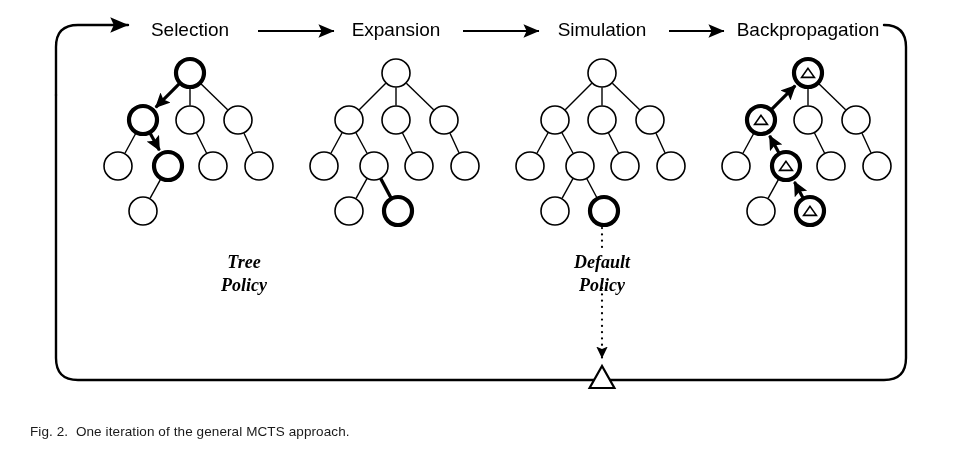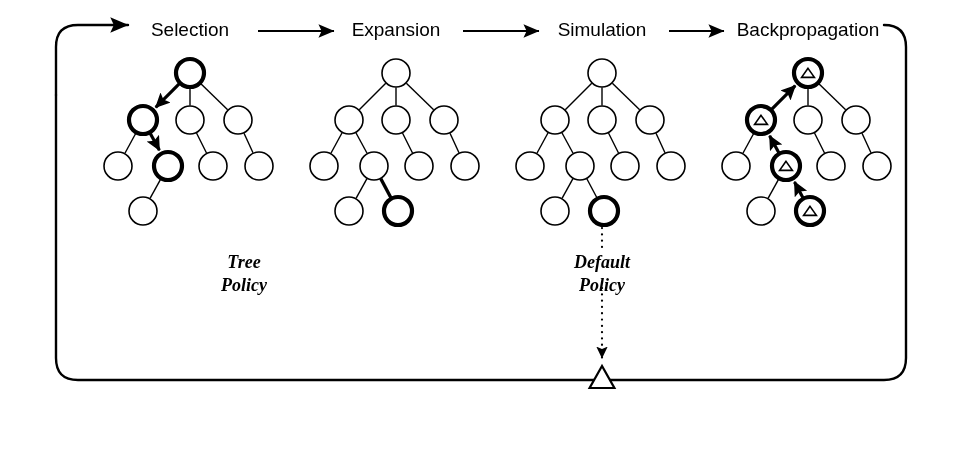--- a/index.html
+++ b/index.html
@@ -255,13 +255,14 @@
         <text x="396" y="36" class="phase">Expansion</text>
         <text x="602" y="36" class="phase">Simulation</text>
         <text x="808" y="36" class="phase">Backpropagation</text>
       </g>
     <g id="policy-label-group">
         <text x="244" y="268" class="policy"><tspan x="244" dy="0">Tree</tspan><tspan x="244" dy="23">Policy</tspan></text>
         <text x="602" y="268" class="policy"><tspan x="602" dy="0">Default</tspan><tspan x="602" dy="23">Policy</tspan></text>
       </g>
   </svg>
 
+  <div class="caption">Fig. 2.  One iteration of the general MCTS approach.</div>
 </div>
 
 </body></html>

